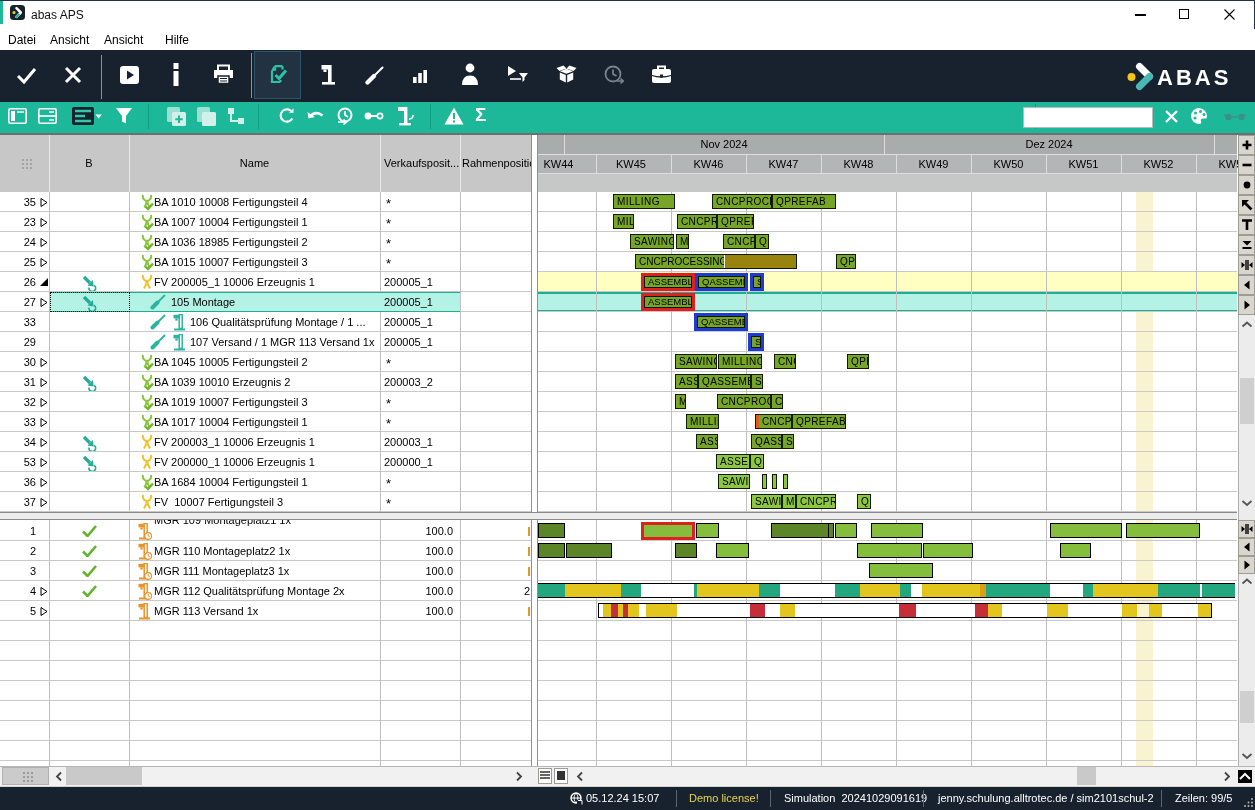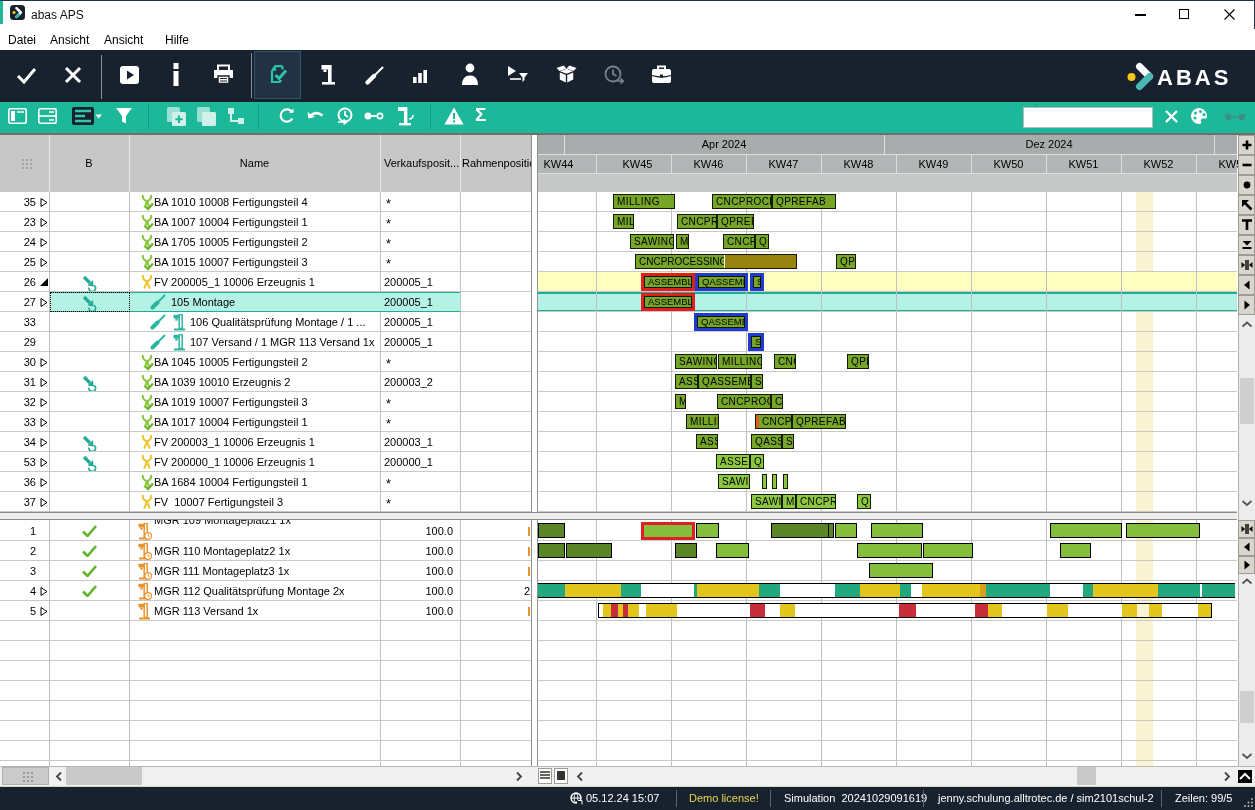--- a/index.html
+++ b/index.html
@@ -217,25 +217,25 @@
 <div class="hl" style="left:384px;top:157px">Verkaufsposit...</div>
 <div class="hl" style="left:462px;top:157px;width:69px;overflow:hidden;white-space:nowrap">Rahmenposition</div>
 <div class="a" style="left:538px;top:135px;width:699px;height:20px;background:#a9acac"></div>
 <div class="a" style="left:538px;top:155px;width:699px;height:19px;background:#b3b6b6"></div>
 <div class="a" style="left:538px;top:174px;width:699px;height:18px;background:#c6c8c8"></div>
 <div class="a" style="left:538px;top:154px;width:699px;height:1px;background:#dedede"></div>
 <div class="a" style="left:538px;top:173px;width:699px;height:1px;background:#dedede"></div>
 <div class="a" style="left:564px;top:135px;width:1px;height:20px;background:#dedede"></div>
 <div class="a" style="left:884px;top:135px;width:1px;height:20px;background:#dedede"></div>
 <div class="a" style="left:1214px;top:135px;width:1px;height:20px;background:#dedede"></div>
-<div class="hl" style="left:564px;top:138px;width:320px;text-align:center">Apr 2024</div>
+<div class="hl" style="left:564px;top:138px;width:320px;text-align:center">Nov 2024</div>
 <div class="hl" style="left:884px;top:138px;width:330px;text-align:center">Dez 2024</div>
 <div class="hl" style="left:521px;top:158px;width:75px;text-align:center">KW44</div>
 <div class="a" style="left:596px;top:155px;width:1px;height:19px;background:#dedede"></div>
-<div class="hl" style="left:600px;top:158px;width:75px;text-align:center">KW45</div>
+<div class="hl" style="left:571px;top:158px;width:75px;text-align:right">KW45</div>
 <div class="a" style="left:671px;top:155px;width:1px;height:19px;background:#dedede"></div>
 <div class="hl" style="left:671px;top:158px;width:75px;text-align:center">KW46</div>
 <div class="a" style="left:746px;top:155px;width:1px;height:19px;background:#dedede"></div>
 <div class="hl" style="left:746px;top:158px;width:75px;text-align:center">KW47</div>
 <div class="a" style="left:821px;top:155px;width:1px;height:19px;background:#dedede"></div>
 <div class="hl" style="left:821px;top:158px;width:75px;text-align:center">KW48</div>
 <div class="a" style="left:896px;top:155px;width:1px;height:19px;background:#dedede"></div>
 <div class="hl" style="left:896px;top:158px;width:75px;text-align:center">KW49</div>
 <div class="a" style="left:971px;top:155px;width:1px;height:19px;background:#dedede"></div>
 <div class="hl" style="left:971px;top:158px;width:75px;text-align:center">KW50</div>
@@ -359,21 +359,21 @@
 <div class="a" style="left:386px;top:216px;font-size:13px;color:#000">*</div>
 <div class="rownum" style="left:9px;top:232px">24</div>
 <svg class="a" style="left:40px;top:238px" width="8" height="9">
     <path d="M1 0.5 L7 4.5 L1 8.5 Z" fill="#fff" stroke="#000" stroke-width="1"></path>
   </svg>
 <svg class="a" style="left:140px;top:234px" width="15" height="17" viewBox="0 0 15 17">
     <path d="M3 1 Q2 5 6.3 7 L6.5 9 M11 1 Q12 5 7.7 7 L7.5 9" stroke="#8cc63e" stroke-width="2" fill="none"></path>
     <path d="M6.5 9 L4.5 13.5 M7.5 9 L9.5 13.5" stroke="#8cc63e" stroke-width="2" fill="none"></path>
     <path d="M5.5 12.5 L8 15 L13 9.5" stroke="#6eb52b" stroke-width="2.4" fill="none"></path>
   </svg>
-<div class="nm" style="left:154px;top:232px;width:224px">BA 1705 10005 Fertigungsteil 2</div>
+<div class="nm" style="left:154px;top:232px;width:224px">BA 1036 18985 Fertigungsteil 2</div>
 <div class="a" style="left:386px;top:236px;font-size:13px;color:#000">*</div>
 <div class="rownum" style="left:9px;top:252px">25</div>
 <svg class="a" style="left:40px;top:258px" width="8" height="9">
     <path d="M1 0.5 L7 4.5 L1 8.5 Z" fill="#fff" stroke="#000" stroke-width="1"></path>
   </svg>
 <svg class="a" style="left:140px;top:254px" width="15" height="17" viewBox="0 0 15 17">
     <path d="M3 1 Q2 5 6.3 7 L6.5 9 M11 1 Q12 5 7.7 7 L7.5 9" stroke="#8cc63e" stroke-width="2" fill="none"></path>
     <path d="M6.5 9 L4.5 13.5 M7.5 9 L9.5 13.5" stroke="#8cc63e" stroke-width="2" fill="none"></path>
     <path d="M5.5 12.5 L8 15 L13 9.5" stroke="#6eb52b" stroke-width="2.4" fill="none"></path>
   </svg>

